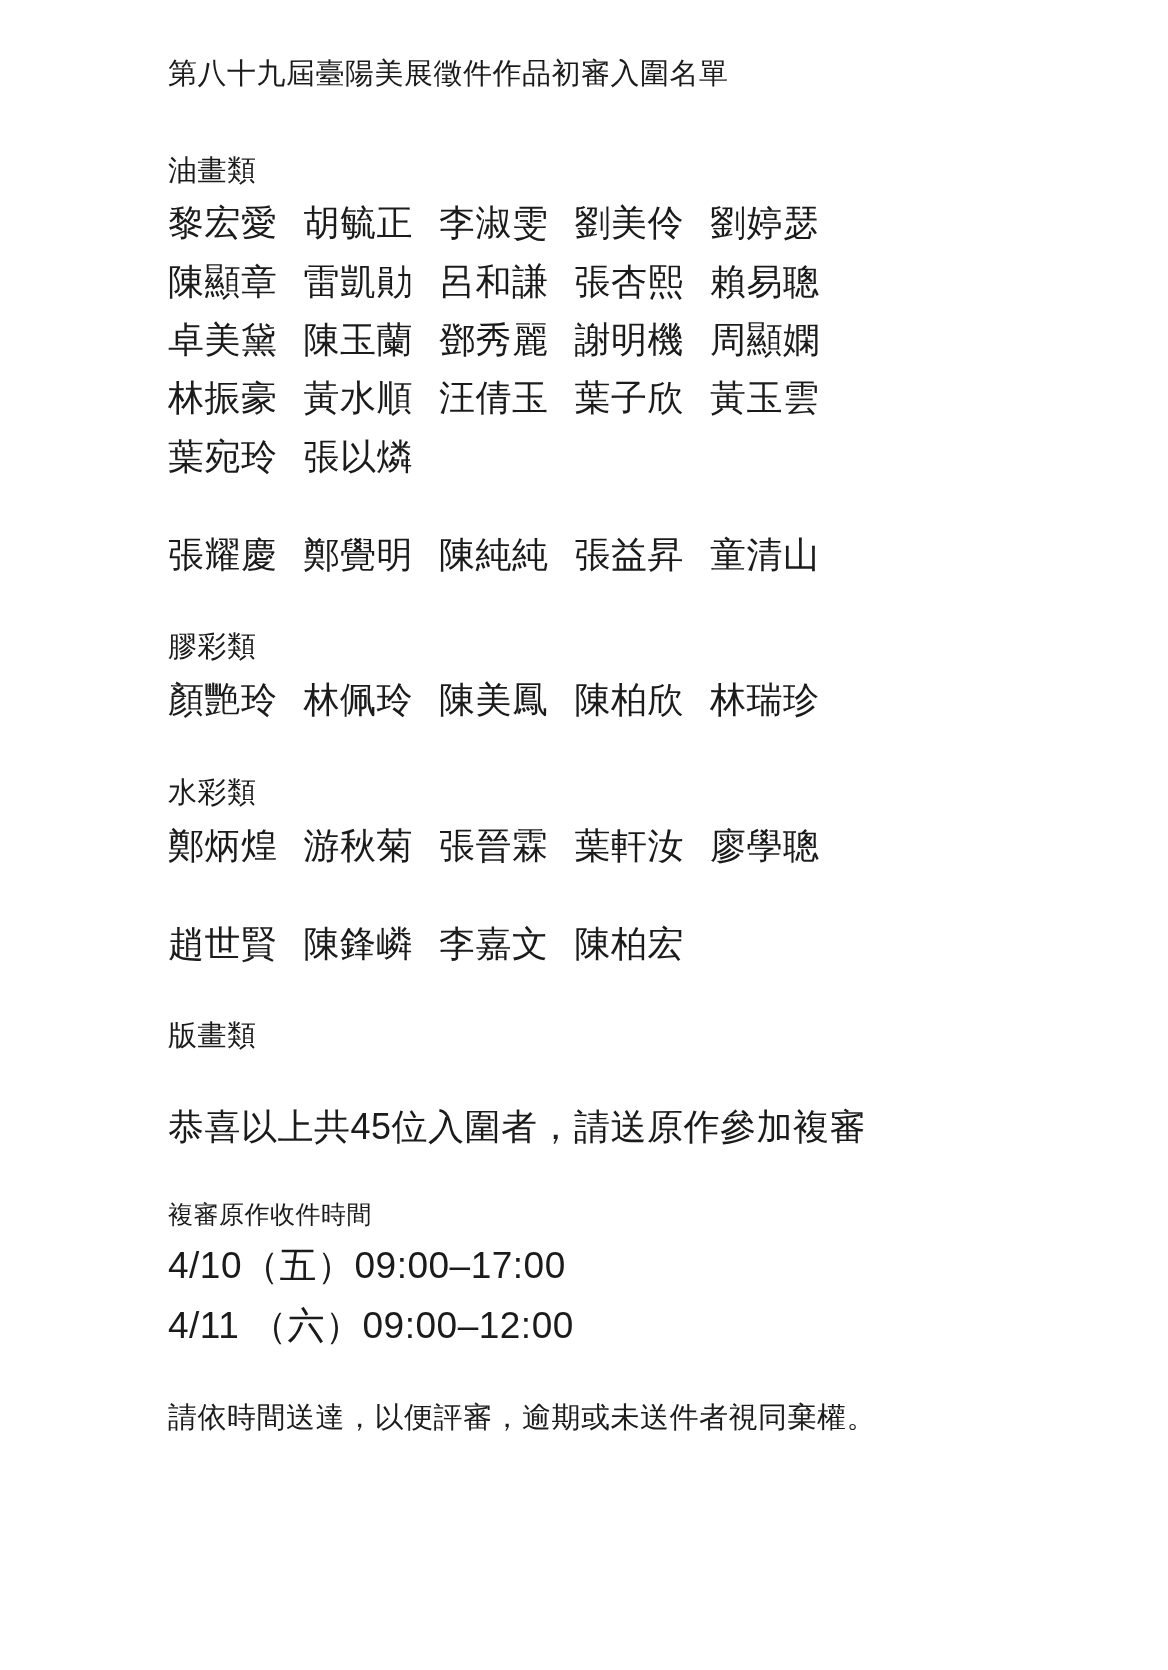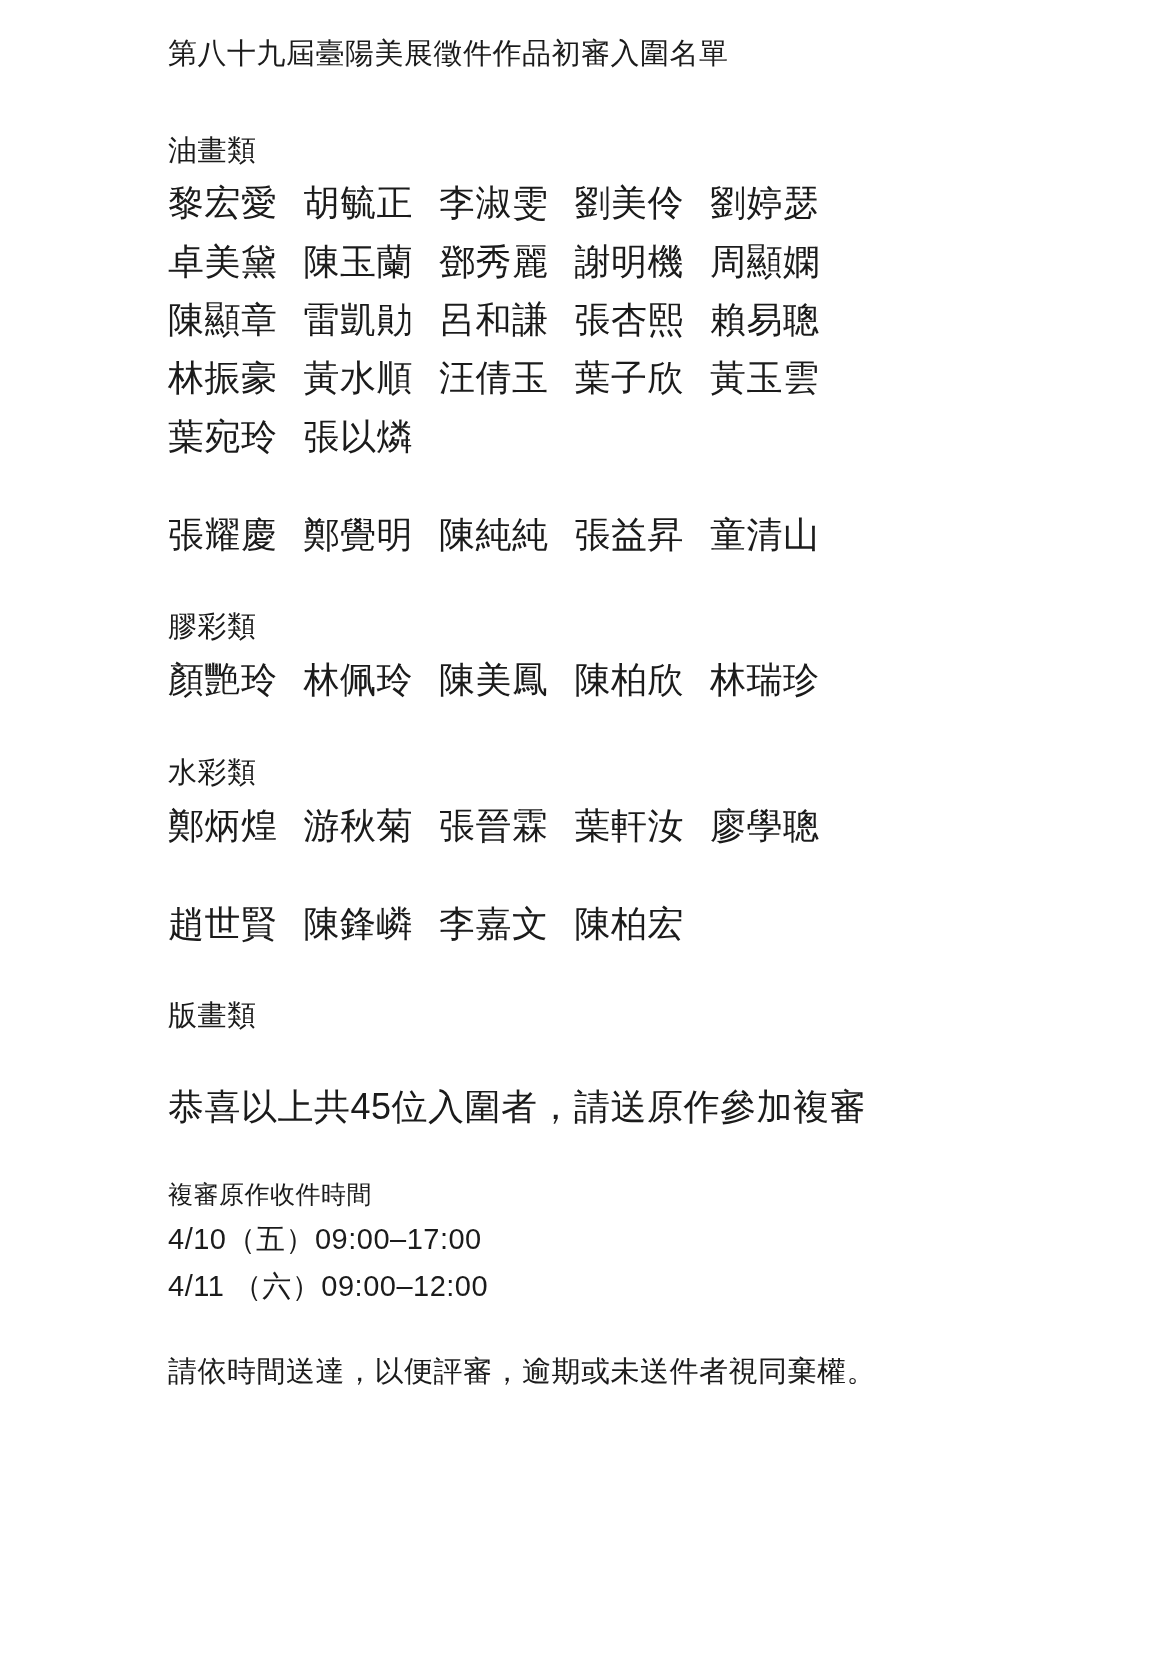--- a/index.html
+++ b/index.html
@@ -11,21 +11,21 @@
     width: 1168px;
     min-height: 1670px;
     font-family: "Liberation Sans", "DejaVu Sans", sans-serif;
     color: #1b1b1b;
     -webkit-font-smoothing: antialiased;
   }
   .page {
     box-sizing: border-box;
     width: 1072px;
     min-height: 1670px;
-    padding: 32px 120px 40px 168px;
+    padding: 52px 120px 40px 168px;
     background: #ffffff;
   }
   .doc-title {
     font-size: 29px;
     line-height: 1.5;
     letter-spacing: 0.5px;
     margin: 0 0 52px 0;
     font-weight: 400;
   }
   .section {
@@ -60,21 +60,21 @@
   .schedule {
     margin-bottom: 38px;
   }
   .schedule-heading {
     font-size: 25px;
     line-height: 1.6;
     letter-spacing: 0.5px;
     margin-bottom: 2px;
   }
   .schedule-line {
-    font-size: 29px;
+    font-size: 37px;
     line-height: 1.62;
     letter-spacing: 0.5px;
   }
   .footer-line {
     font-size: 29px;
     line-height: 1.62;
     letter-spacing: 0.5px;
   }
 </style>
 </head>
@@ -83,24 +83,24 @@
 <div class="page">
 
   <h1 class="doc-title">第八十九屆臺陽美展徵件作品初審入圍名單</h1>
 
   <div class="section">
     <div class="section-heading">油畫類</div>
     <div class="name-row">
       <span class="name">黎宏愛</span><span class="name">胡毓正</span><span class="name">李淑雯</span><span class="name">劉美伶</span><span class="name">劉婷瑟</span>
     </div>
     <div class="name-row">
-      <span class="name">卓美黛</span><span class="name">陳玉蘭</span><span class="name">鄧秀麗</span><span class="name">謝明機</span><span class="name">周顯嫻</span>
+      <span class="name">陳顯章</span><span class="name">雷凱勛</span><span class="name">呂和謙</span><span class="name">張杏熙</span><span class="name">賴易聰</span>
     </div>
     <div class="name-row">
-      <span class="name">陳顯章</span><span class="name">雷凱勛</span><span class="name">呂和謙</span><span class="name">張杏熙</span><span class="name">賴易聰</span>
+      <span class="name">卓美黛</span><span class="name">陳玉蘭</span><span class="name">鄧秀麗</span><span class="name">謝明機</span><span class="name">周顯嫻</span>
     </div>
     <div class="name-row">
       <span class="name">林振豪</span><span class="name">黃水順</span><span class="name">汪倩玉</span><span class="name">葉子欣</span><span class="name">黃玉雲</span>
     </div>
     <div class="name-row">
       <span class="name">葉宛玲</span><span class="name">張以燐</span>
     </div>
   </div>
 
   <div class="section">

